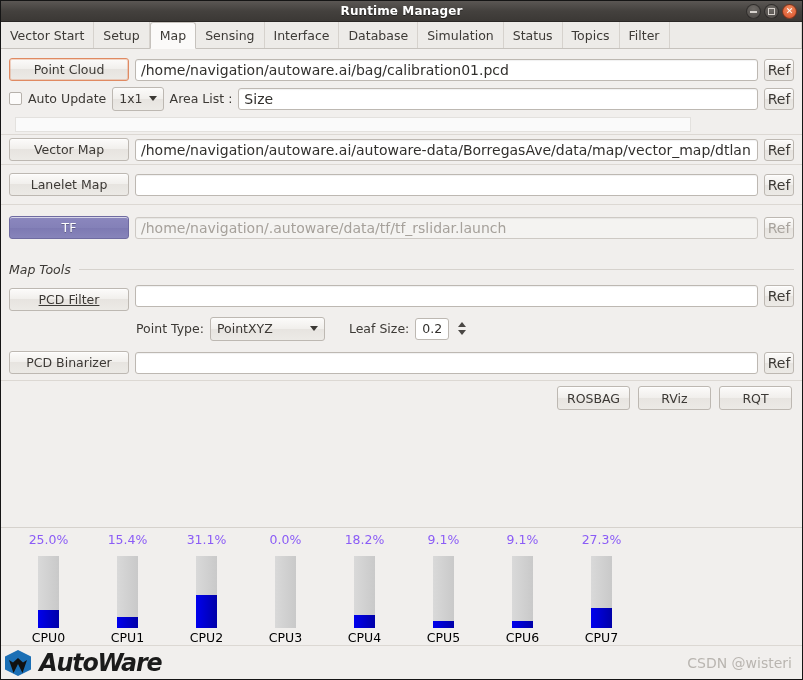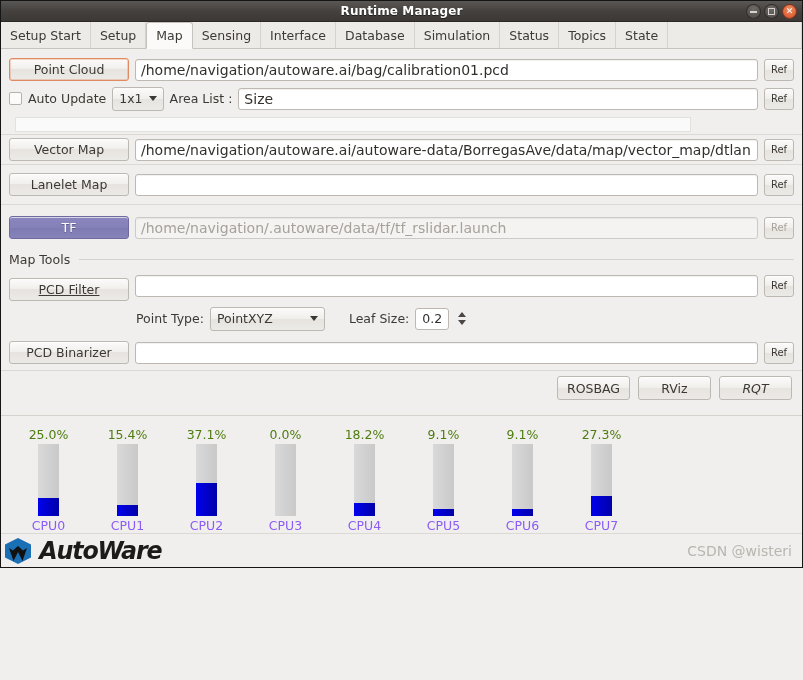--- a/index.html
+++ b/index.html
@@ -6,21 +6,21 @@
   html, body {
     margin: 0; padding: 0;
     width: 803px; height: 680px;
     overflow: hidden;
     font-family: "DejaVu Sans", "Liberation Sans", sans-serif;
     font-size: 12px;
     background: #f0efee;
     color: #3c3b37;
   }
   #app {
-    width: 803px; height: 568px;
+    width: 803px; height: 680px;
     position: relative;
     display: flex; flex-direction: column;
     border: 1px solid #151515;
   }
 
   
   .titlebar {
     height: 21px; min-height: 21px;
     background: linear-gradient(to bottom, #5b5754 0%, #44413e 50%, #3b3835 100%);
     position: relative;
@@ -99,21 +99,21 @@
     border-radius: 3px;
     color: #3c3935;
     font-size: 12.5px;
     height: 23px;
     display: flex; align-items: center; justify-content: center;
     text-align: center;
     box-shadow: 0 1px 0 rgba(255,255,255,0.65) inset;
     white-space: nowrap;
   }
   .btn.wide { width: 120px; }
-  .btn.ref { width: 30px; height: 22px; font-size: 10px; }
+  .btn.ref { width: 30px; height: 22px; font-size: 14px; }
   .btn.ref.disabled { color: #a8a39d; }
   .btn.focus {
     border: 1px solid #e08a62;
     box-shadow: 0 0 0 1px rgba(224,138,98,0.35) inset;
   }
   .btn.pressed {
     background: linear-gradient(to bottom, #8b87be 0%, #8481b8 50%, #7d79b2 51%, #8784ba 100%);
     border: 1px solid #6f6ba1;
     color: #ffffff;
     text-shadow: 0 1px 0 rgba(0,0,0,0.25);
@@ -167,23 +167,24 @@
   .gauge {
     height: 15px;
     background: #fafafa;
     border: 1px solid #e3e1de;
     width: 676px;
     margin: 4px 0 2px 6px;
   }
 
   
   .group {
-    margin-top: 2px;
+    margin-top: 12px;
     position: relative;
     padding-top: 3px;
+    font-style: italic;
   }
   .group .gtitle {
     font-size: 12.5px; color: #3c3935;
     background: #f1efed;
     padding-right: 5px;
     position: relative; z-index: 2;
     display: inline-block;
   }
   .group .gline {
     position: absolute; left: 70px; right: 0; top: 10px;
@@ -214,32 +215,32 @@
   .cpus {
     display: flex;
     align-items: flex-end;
     padding: 4px 0 0 8px;
     gap: 0;
   }
   .cpu {
     width: 79px;
     display: flex; flex-direction: column; align-items: center;
   }
-  .cpu .pct { font-size: 12.5px; color: #4d7c0f; margin-bottom: 2px; }
+  .cpu .pct { font-size: 12.5px; color: #8b5cf6; margin-bottom: 9px; }
   .cpu .bar {
     width: 21px; height: 72px;
     background: linear-gradient(to right, #d9d9d9, #c9c9c9);
     position: relative;
     overflow: hidden;
   }
   .cpu .fill {
     position: absolute; left: 0; right: 0; bottom: 0;
     background: linear-gradient(to right, #0000ee, #0000a8);
   }
-  .cpu .name { font-size: 12.5px; color: #8b5cf6; margin-top: 2px; text-align: center; }
+  .cpu .name { font-size: 12.5px; color: #000000; margin-top: 2px; text-align: center; }
 
   
   .footer {
     height: 34px; min-height: 34px;
     background: #f1efed;
     display: flex; align-items: center;
     position: relative;
     border-top: 1px solid #dcd8d3;
   }
   .logo { display: flex; align-items: center; gap: 3px; padding-left: 2px; }
@@ -269,30 +270,30 @@
           <span class="glyph-min"></span>
         </div>
       <div class="wbtn max">
           <span class="glyph-max"></span>
         </div>
       <div class="wbtn close">✕</div>
     </div>
   </div>
 
   <div class="tabbar">
-    <div class="tab">Setup Start</div>
+    <div class="tab">Vector Start</div>
     <div class="tab">Setup</div>
     <div class="tab active">Map</div>
     <div class="tab">Sensing</div>
     <div class="tab">Interface</div>
     <div class="tab">Database</div>
     <div class="tab">Simulation</div>
     <div class="tab">Status</div>
     <div class="tab">Topics</div>
-    <div class="tab">State</div>
+    <div class="tab">Filter</div>
     <div class="tab tabfill"></div>
   </div>
 
   <div class="main">
 
     <div style="height:6px"></div>
 
     <div class="row">
       <div class="btn wide focus">Point Cloud</div>
       <div class="field">
@@ -398,42 +399,42 @@
       </div>
       <div class="btn ref">Ref</div>
     </div>
 
     <div style="height:3px"></div>
     <div class="rowsep"></div>
 
     <div class="bottombar">
       <div class="btn small" style="width:73px;">ROSBAG</div>
       <div class="btn small" style="width:73px;">RViz</div>
-      <div class="btn small" style="width:73px;font-style:italic;">RQT</div>
+      <div class="btn small" style="width:73px;">RQT</div>
     </div>
   </div>
 
   <div class="monitor">
     <div class="cpus">
       <div class="cpu">
         <span class="pct">25.0%</span>
         <span class="bar">
             <span class="fill" style="height: 25%;"></span>
           </span>
         <span class="name">CPU0</span>
       </div>
       <div class="cpu">
         <span class="pct">15.4%</span>
         <span class="bar">
             <span class="fill" style="height: 15.4%;"></span>
           </span>
         <span class="name">CPU1</span>
       </div>
       <div class="cpu">
-        <span class="pct">37.1%</span>
+        <span class="pct">31.1%</span>
         <span class="bar">
             <span class="fill" style="height: 45.5%;"></span>
           </span>
         <span class="name">CPU2</span>
       </div>
       <div class="cpu">
         <span class="pct">0.0%</span>
         <span class="bar">
             <span class="fill" style="height: 0%;"></span>
           </span>

